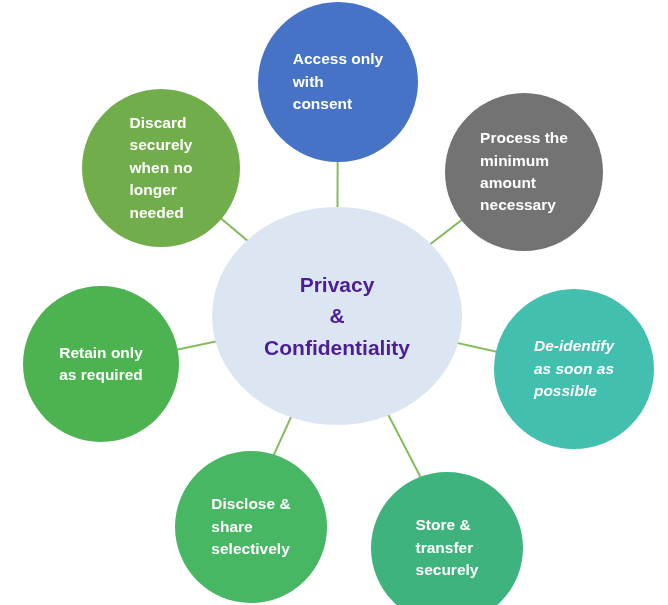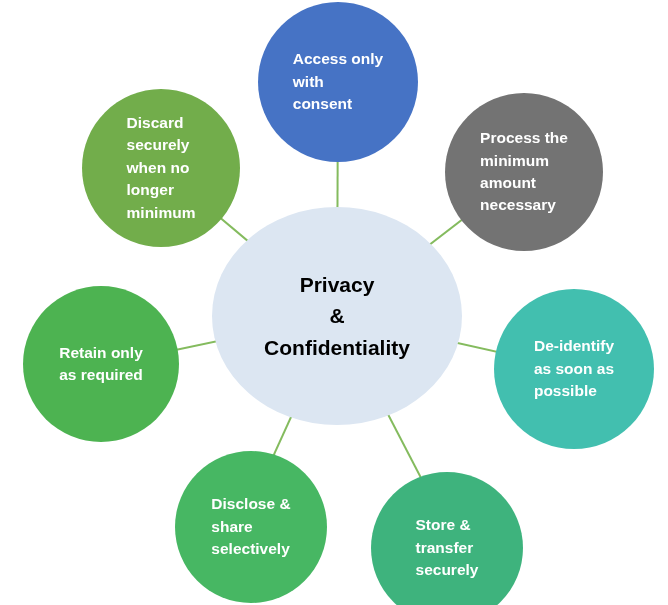--- a/index.html
+++ b/index.html
@@ -39,21 +39,21 @@
     position: absolute;
     left: 212px;
     top: 207px;
     width: 250px;
     height: 218px;
     border-radius: 50%;
     display: flex;
     align-items: center;
     justify-content: center;
     text-align: center;
-    color: #000000;
+    color: #4c1d95;
     font-weight: bold;
     font-size: 21px;
     line-height: 1.5;
     white-space: pre-line;
   }
   .node-access    { left: 258px; top: 2px;   width: 160px; height: 160px; }
   .node-process   { left: 445px; top: 93px;  width: 158px; height: 158px; }
   .node-deidentify{ left: 494px; top: 289px; width: 160px; height: 160px; }
   .node-store     { left: 371px; top: 472px; width: 152px; height: 152px; }
   .node-disclose  { left: 175px; top: 451px; width: 152px; height: 152px; }
@@ -81,34 +81,34 @@
 
   <div class="node node-access" style="background: rgb(70, 115, 197);">Access only
 with
 consent</div>
 
   <div class="node node-process" style="background: #737373;">Process the
 minimum
 amount
 necessary</div>
 
-  <div class="node node-deidentify" style="background: rgb(66, 191, 175);">De-identify
+  <div class="node node-deidentify" style="background: rgb(66, 191, 175); font-style: italic;">De-identify
 as soon as
 possible</div>
 
   <div class="node node-store" style="background: rgb(62, 179, 125);">Store &amp;
 transfer
 securely</div>
 
   <div class="node node-disclose" style="background: rgb(71, 183, 99);">Disclose &amp;
 share
 selectively</div>
 
   <div class="node node-retain" style="background: rgb(77, 179, 81);">Retain only
 as required</div>
 
   <div class="node node-discard" style="background: rgb(114, 173, 75);">Discard
 securely
 when no
 longer
-minimum</div>
+needed</div>
 
 </div>
 
 </body></html>

